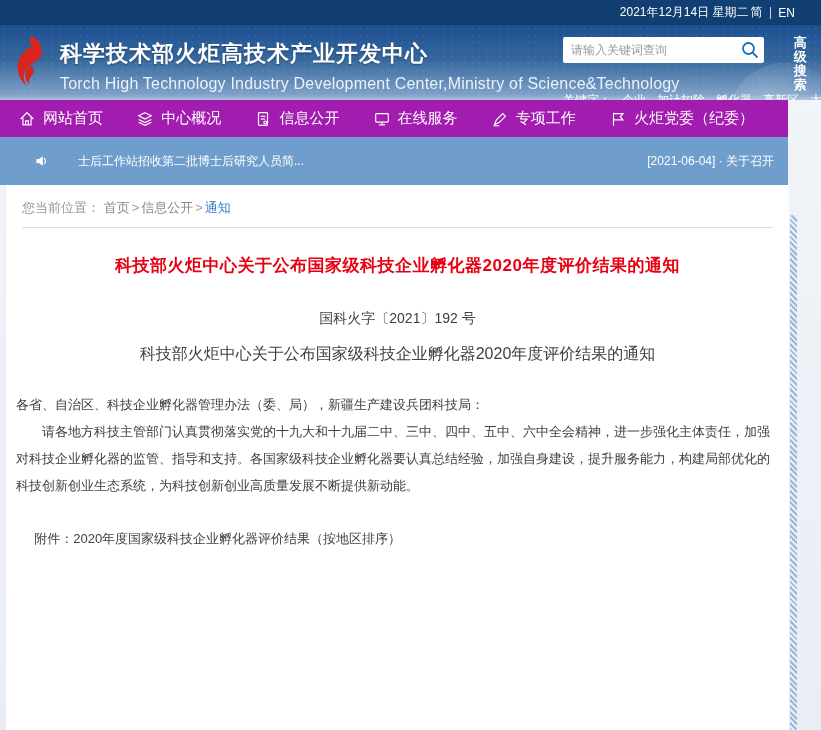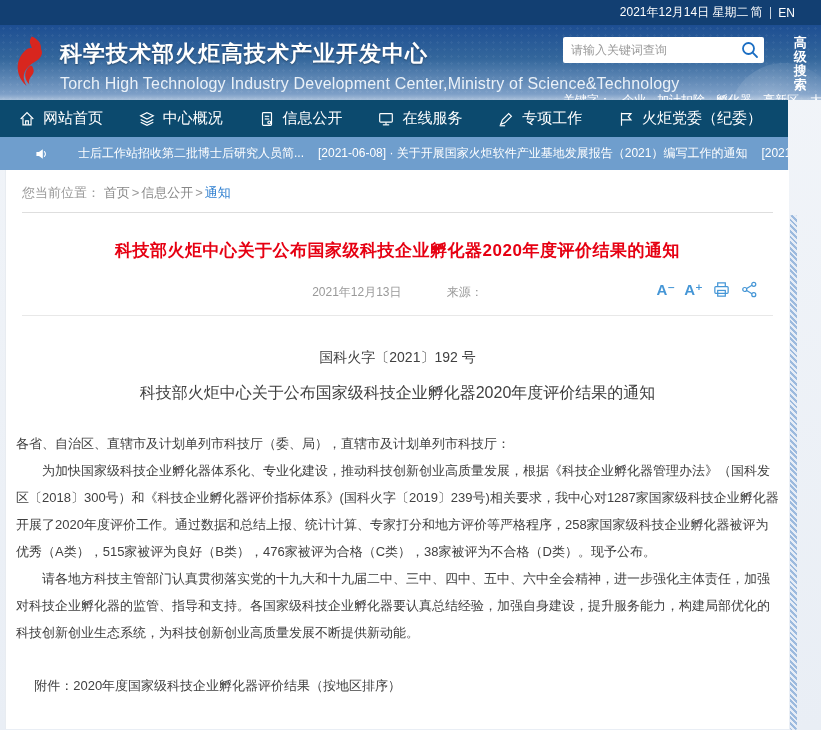--- a/index.html
+++ b/index.html
@@ -50,29 +50,29 @@
   .search-box input::placeholder { color:#9a9a9a; }
   .mag-btn { width:20px; height:20px; cursor:pointer; flex:0 0 auto; }
   .advanced {
     color:#fff; font-size:13px; font-weight:bold; line-height:14px;
     margin-left:24px; margin-top:-1px; text-align:center; cursor:pointer;
   }
   .keywords { display:flex; gap:11px; font-size:12px; color:#fff; white-space:nowrap; }
   .keywords .kw { cursor:pointer; }
   
   .navbar {
-    width:788px; height:37px; background:#0c4a6e;
+    width:788px; height:37px; background:#a21caf;
     display:flex; align-items:center; justify-content:space-between;
-    padding:0 26px 0 18px; 
+    padding:0 34px 0 18px; 
   }
   .nav-item { display:flex; align-items:center; gap:7px; color:#fff; font-size:15px; cursor:pointer; white-space:nowrap; }
   .nav-item svg { width:18px; height:18px; }
   
   .ticker {
-    width:788px; height:33px; background:#6f9ecd; color:#fff;
+    width:788px; height:48px; background:#6f9ecd; color:#fff;
     display:flex; align-items:center; font-size:12px;
     padding:0 14px 0 34px; white-space:nowrap; overflow:hidden; gap:14px;
   }
   .ticker svg { width:16px; height:16px; flex:0 0 auto; margin-right:14px; }
   .ticker .t-right { margin-left:auto; }
   .ticker span { cursor:pointer; }
   
   .card {
     margin-left:5px; width:784px; background:#fff; position:relative;
     min-height:559px; padding-bottom:30px;
@@ -208,60 +208,38 @@
     <span>火炬党委（纪委）</span>
   </div>
 </div>
 
 <div class="ticker">
   <svg viewBox="0 0 20 20">
     <path d="M3 7.5 v5 h3.2 L11 16 V4 L6.2 7.5 Z" fill="#fff"></path>
     <path d="M13 7 a4.2 4.2 0 0 1 0 6" fill="none" stroke="#fff" stroke-width="1.4" stroke-linecap="round"></path>
   </svg>
   <span>士后工作站招收第二批博士后研究人员简...</span>
-  <span>[2021-06-08] · 关于开展国家火炬软件产业基地发展报告（2021）编写工作的通知</span>
   <span class="t-right">[2021-06-04] · 关于召开</span>
 </div>
 
 <div class="card">
 
   <div class="breadcrumb">
     <span>您当前位置：</span>
     <span class="bc-link">首页</span><span class="bc-sep">&gt;</span><span class="bc-link">信息公开</span><span class="bc-sep">&gt;</span><span class="bc-cur">通知</span>
   </div>
 
   <div class="art-title">科技部火炬中心关于公布国家级科技企业孵化器2020年度评价结果的通知</div>
 
-  <div class="meta">
-    <span>2021年12月13日</span>
-    <span class="m-src">来源：</span>
-    <div class="tools">
-      <span class="t-font">A⁻</span>
-      <span class="t-font">A⁺</span>
-      <svg viewBox="0 0 20 20" fill="none" stroke="#4596d6" stroke-width="1.3">
-        <path d="M6 7 V3 H14 V7"></path>
-          <rect x="3" y="7" width="14" height="7" rx="1"></rect>
-          <rect x="6" y="11" width="8" height="6"></rect>
-      </svg>
-      <svg viewBox="0 0 20 20" fill="none" stroke="#4596d6" stroke-width="1.3">
-        <circle cx="14.5" cy="4.5" r="2.1"></circle>
-          <circle cx="5" cy="10" r="2.1"></circle>
-          <circle cx="14.5" cy="15.5" r="2.1"></circle>
-        <line x1="7" y1="9" x2="12.6" y2="5.6"></line>
-          <line x1="7" y1="11" x2="12.6" y2="14.4"></line>
-      </svg>
-    </div>
-  </div>
 
   <div class="body-area">
     <div class="doc-number">国科火字〔2021〕192 号</div>
     <div class="doc-title">科技部火炬中心关于公布国家级科技企业孵化器2020年度评价结果的通知</div>
 
-    <p class="salutation">各省、自治区、直辖市及计划单列市科技厅（委、局），直辖市及计划单列市科技厅：</p>
-    <p class="para">为加快国家级科技企业孵化器体系化、专业化建设，推动科技创新创业高质量发展，根据《科技企业孵化器管理办法》（国科发区〔2018〕300号）和《科技企业孵化器评价指标体系》(国科火字〔2019〕239号)相关要求，我中心对1287家国家级科技企业孵化器开展了2020年度评价工作。通过数据和总结上报、统计计算、专家打分和地方评价等严格程序，258家国家级科技企业孵化器被评为优秀（A类），515家被评为良好（B类），476家被评为合格（C类），38家被评为不合格（D类）。现予公布。</p>
+    <p class="salutation">各省、自治区、科技企业孵化器管理办法（委、局），新疆生产建设兵团科技局：</p>
     <p class="para">请各地方科技主管部门认真贯彻落实党的十九大和十九届二中、三中、四中、五中、六中全会精神，进一步强化主体责任，加强对科技企业孵化器的监管、指导和支持。各国家级科技企业孵化器要认真总结经验，加强自身建设，提升服务能力，构建局部优化的科技创新创业生态系统，为科技创新创业高质量发展不断提供新动能。</p>
 
     <p class="attachment">附件：2020年度国家级科技企业孵化器评价结果（按地区排序）</p>
 
   </div>
 </div>
 
 <div class="scroll-strip"></div>
 
 </body></html>

